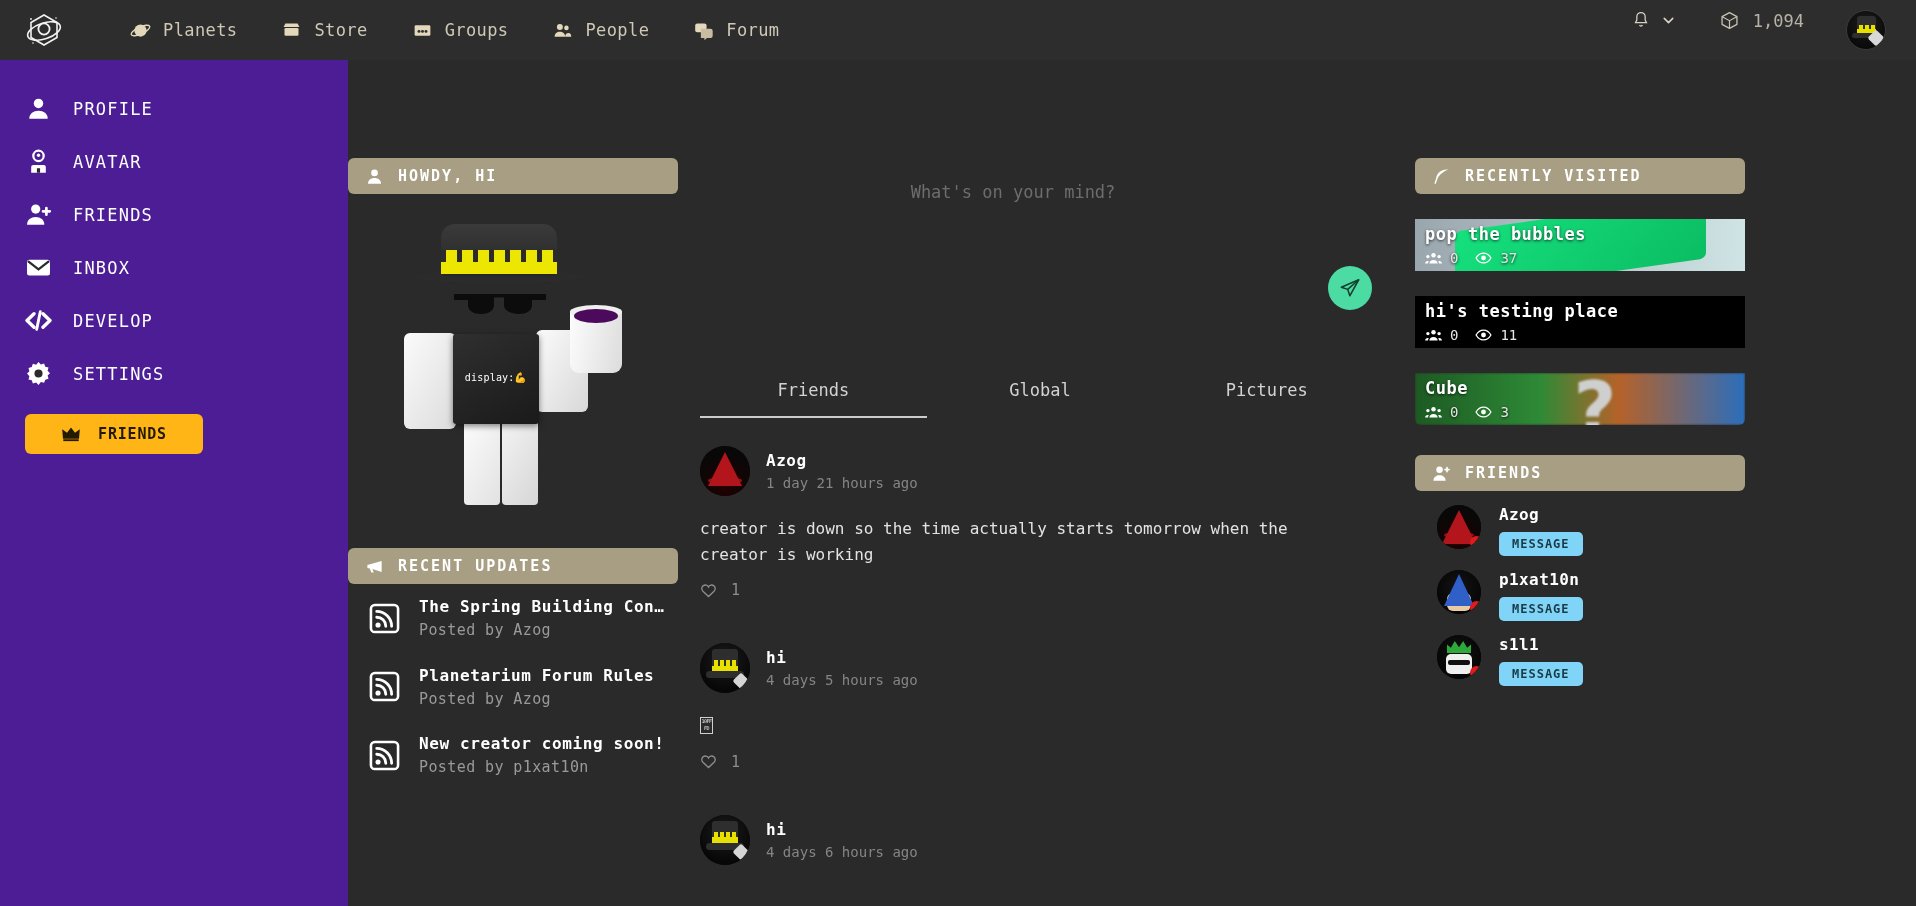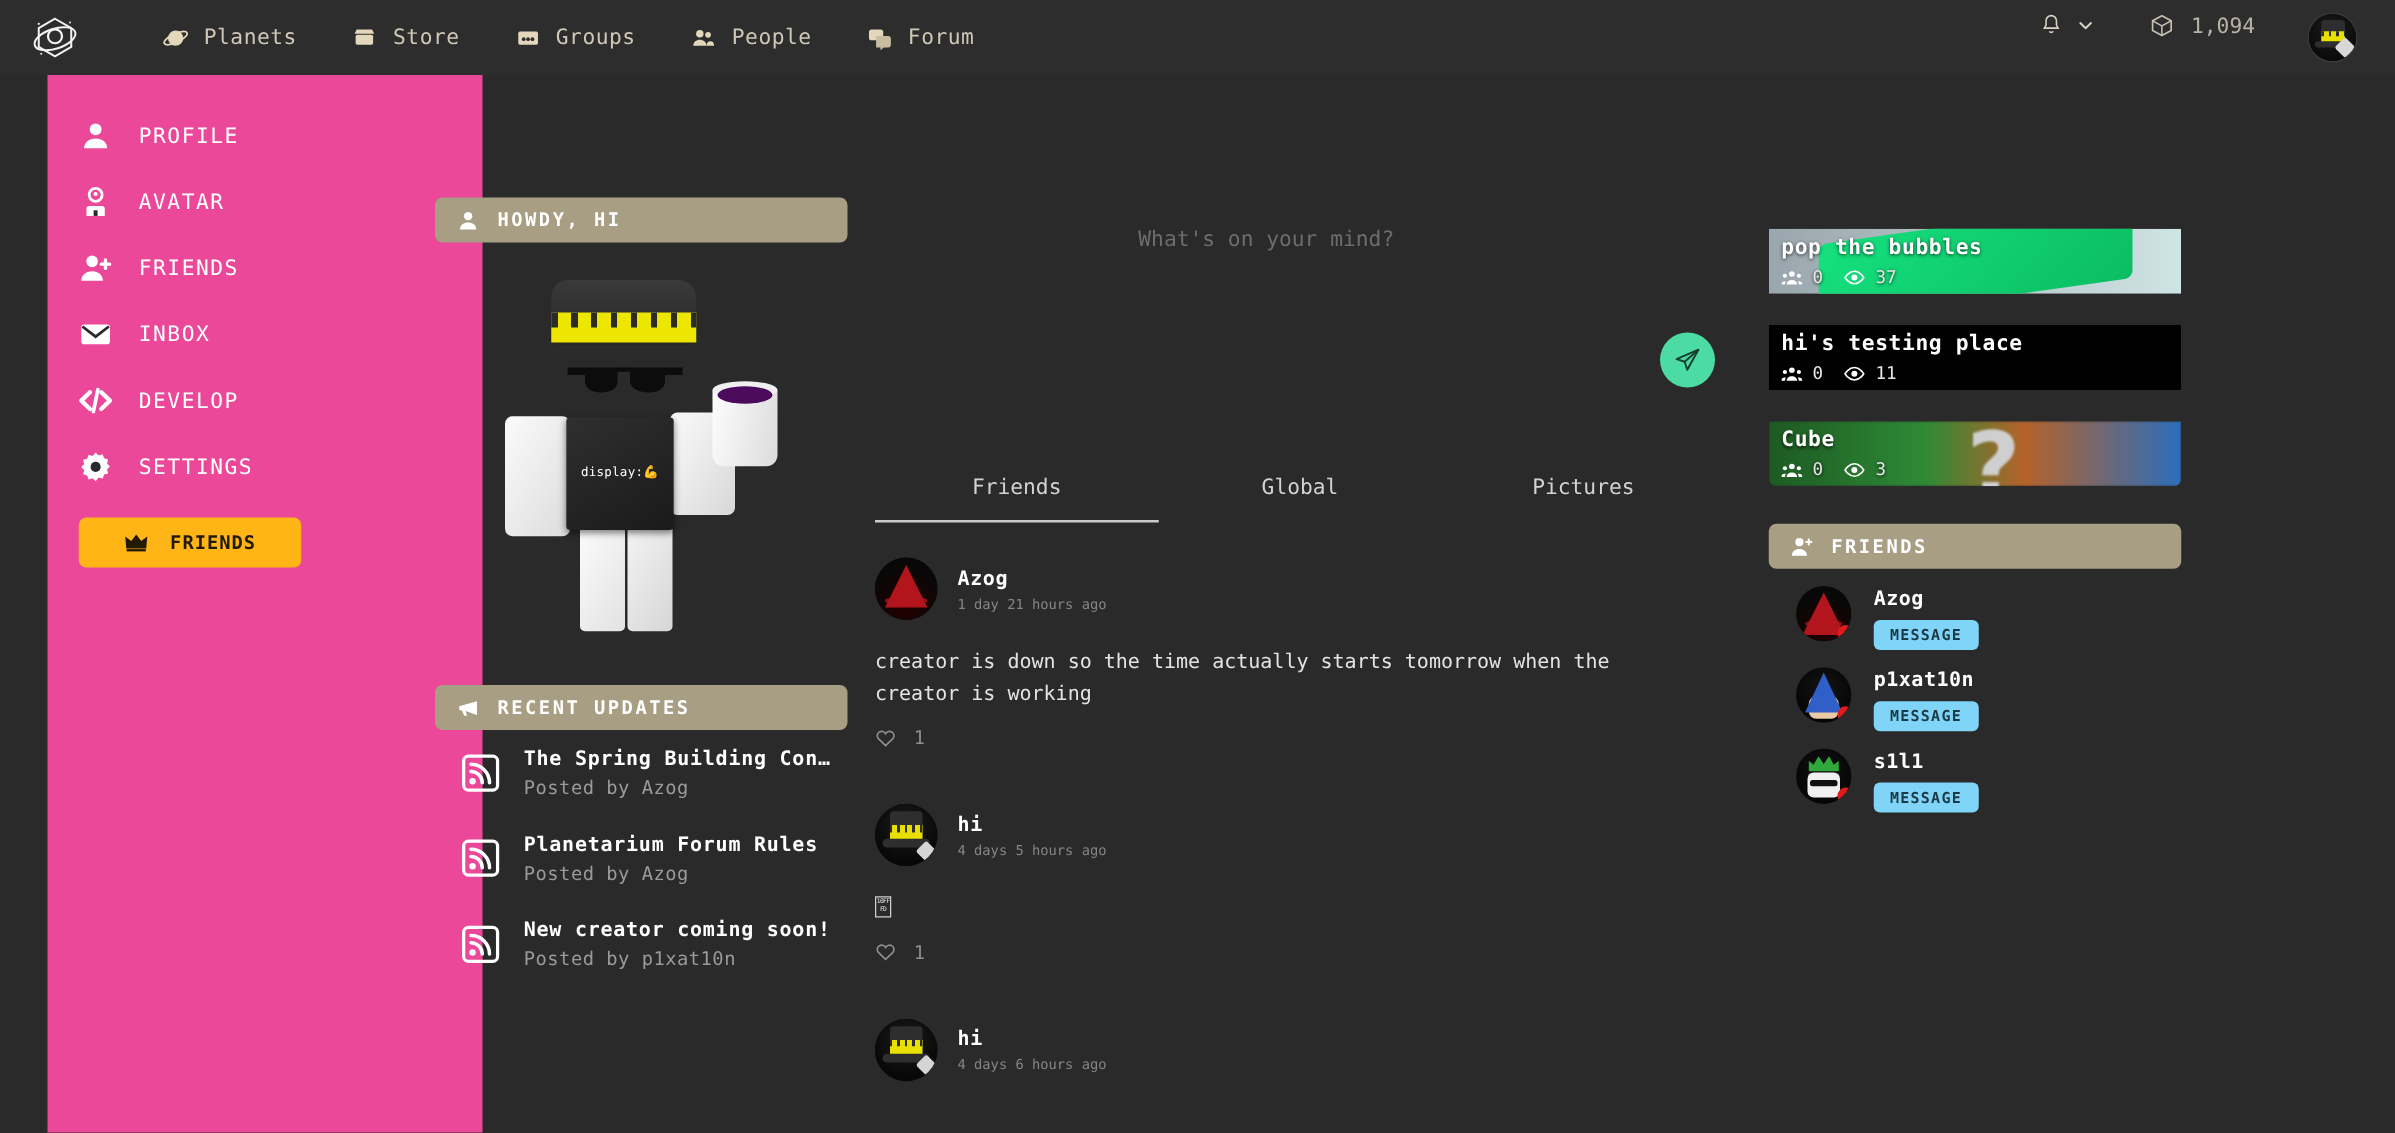--- a/index.html
+++ b/index.html
@@ -46,23 +46,22 @@
   .nav-avatar .hattop { position:absolute; left:25%; top:14%; width:50%; height:45%; background:#2e2e2e; border-radius:3px 3px 0 0;}
   .nav-avatar .hatband { position:absolute; left:25%; top:38%; width:50%; height:20%; background:#e8e100;}
   .nav-avatar .hatteeth { position:absolute; left:25%; top:38%; width:50%; height:10%;
     background: repeating-linear-gradient(90deg,#2e2e2e 0 2px,transparent 2px 6px); }
   .nav-avatar .gem { position:absolute; right:9%; bottom:14%; width:12px; height:12px; background:#d8d8d8; transform:rotate(45deg); border-radius:2px;}
 
   
   .sidebar {
     position: absolute; top: 60px; left: 0;
     width: 348px; height: 846px;
-    background: #ec4899;
+    background: #4c1d95;
     padding: 22px 0 0 18px;
-    margin-left: 38px;
   }
   .side-item {
     display: flex; align-items: center; gap: 21px;
     height: 53px; padding-left: 7px;
     color: #fff; font-size: 17px; letter-spacing: 1.2px;
     cursor: pointer;
   }
   .side-ico { width: 27px; height: 27px; flex: 0 0 auto; display:block; }
   .upgrade-btn {
     margin-top: 14px; margin-left: 7px;
@@ -152,21 +151,21 @@
     flex: 1; text-align: center; padding: 12px 0 16px;
     color: #d2d2d2; font-size: 17px; cursor: pointer;
     border-bottom: 2px solid transparent;
   }
   .tab.active { border-bottom: 2px solid #cbcbcb; }
   .feed { margin-top: 28px; }
   .post { margin-bottom: 44px; }
   .post-head { display: flex; align-items: center; gap: 16px; }
   .post-av { width: 50px; height: 50px; border-radius: 50%; overflow: hidden; position: relative; flex:0 0 auto; background:#0b0b0b; }
   .post-meta .pname { color: #ffffff; font-size: 16px; font-weight: bold; letter-spacing: 0.5px; }
-  .post-meta .ptime { color: #858585; font-size: 11px; margin-top: 5px; }
+  .post-meta .ptime { color: #858585; font-size: 14px; margin-top: 5px; }
   .post-body { color: #e3e3e3; font-size: 16px; line-height: 1.6; margin-top: 20px; max-width: 600px; }
   .tofu {
     display: inline-block; width: 13px; height: 17px; vertical-align: -3px;
     border: 1px solid #cfcfcf; font-size: 5px; line-height: 7px; text-align: center;
     color: #e8e8e8; letter-spacing: -0.5px; overflow: hidden; font-family:"DejaVu Sans Mono",monospace;
   }
   .post-actions { display: flex; align-items: center; gap: 14px; margin-top: 14px; }
   .heart { width: 17px; height: 17px; }
   .like-count { color: #8d8d8d; font-size: 15px; }
 
@@ -536,20 +535,26 @@
         </div>
       </div>
     </div>
 
   </div>
 </div>
 
 <div class="col-right">
 
   <div>
+    <div class="card-head">
+      <svg viewBox="0 0 24 24">
+        <path d="M20.5 3.2C13 2 6 7 5.2 14.2L3 20.8l1.6.6 2.3-6.3C9 9.5 14.3 6 20.5 3.2z" fill="#fff"></path>
+      </svg>
+      <span>RECENTLY VISITED</span>
+    </div>
 
     <div class="visited-list">
       <div class="visited-row">
         <div class="v-bg b0"></div>
         <div class="v-inner">
           <div class="v-title">pop the bubbles</div>
           <div class="v-stats">
             <div class="v-stat">
               <svg viewBox="0 0 24 20">
                 <circle cx="12" cy="6" r="3.2" fill="#fff"></circle>

